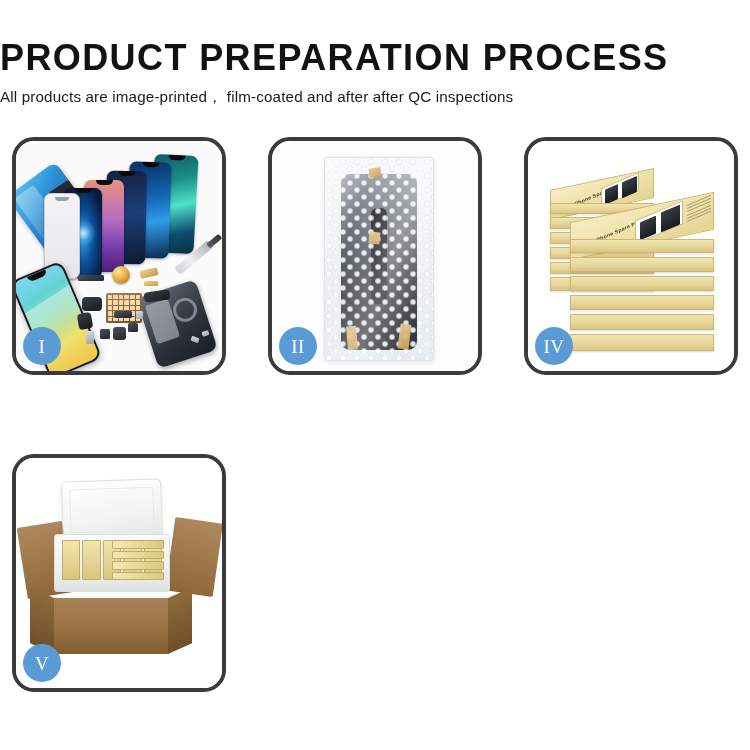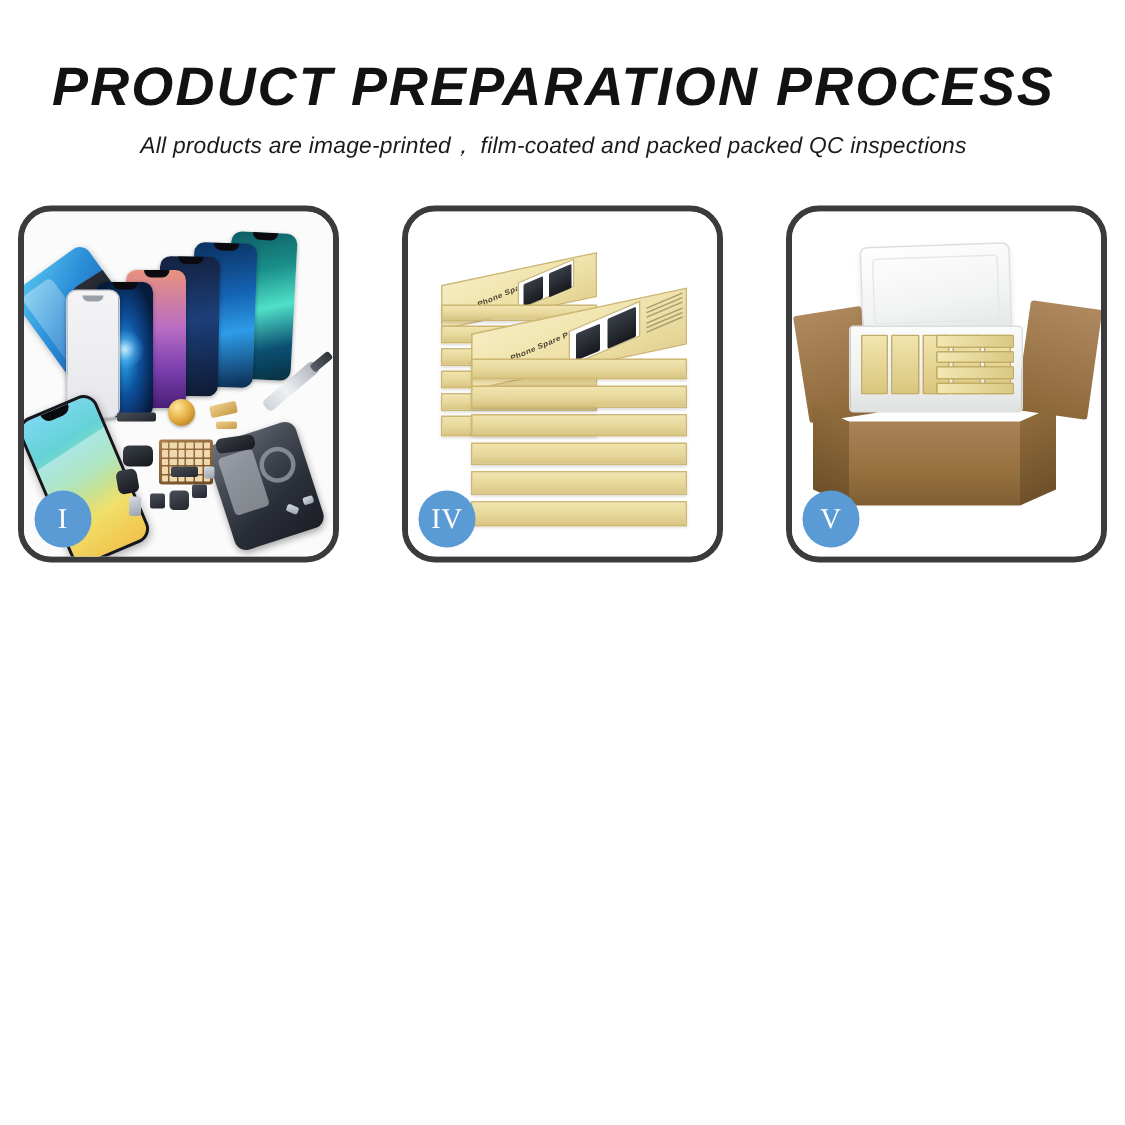--- a/index.html
+++ b/index.html
@@ -18,22 +18,21 @@
     height: 750px;
     background: #ffffff;
   }
 
   
   .header {
     position: absolute;
     top: 38px;
     left: 0;
     width: 738px;
-    text-align: center;
-    font-style: italic;
+    text-align: left;
   }
   .title {
     font-size: 36px;
     font-weight: 700;
     letter-spacing: 1.4px;
     color: #121212;
     line-height: 1.12;
     font-family: "Liberation Sans", sans-serif;
   }
   .subtitle {
@@ -465,21 +464,21 @@
   .tab-a { left:36px; top:96px; width:18px; height:16px; transform:skewY(12deg); }
   .tab-b { left:38px; top:158px; width:18px; height:16px; transform:skewY(12deg); }
 </style>
 </head>
 <body>
 
 <div class="page">
 
   <div class="header">
     <div class="title">PRODUCT PREPARATION PROCESS</div>
-    <div class="subtitle">All products are image-printed， film-coated and packed packed QC inspections</div>
+    <div class="subtitle">All products are image-printed， film-coated and after after QC inspections</div>
   </div>
 
   <div class="grid">
 
     <div class="panel">
       <div class="panel-stage">
         <div class="p1-bg"></div>
 
         <div class="blue-film"></div>
 
@@ -555,20 +554,37 @@
         <div class="part" style="left:112px; top:182px; width:10px; height:9px;"></div>
         <div class="part" style="left:98px;  top:170px; width:18px; height:7px;"></div>
         <div class="part lt" style="left:120px; top:170px; width:7px;  height:8px;"></div>
         <div class="part lt" style="left:175px; top:196px; width:8px;  height:5px; transform:rotate(22deg);"></div>
         <div class="part lt" style="left:186px; top:190px; width:7px;  height:5px; transform:rotate(-18deg);"></div>
 
         <div class="badge">I</div>
       </div>
     </div>
 
+    <div class="panel">
+      <div class="panel-stage">
+        <div class="p2-bg"></div>
+
+        <div class="bubble-bag">
+          <div class="wrapped-screen"></div>
+          <div class="tape t1"></div>
+          <div class="tape t2"></div>
+          <div class="tape t3"></div>
+          <div class="tape t4"></div>
+          <div class="bubbles"></div>
+          <div class="bag-sheen"></div>
+        </div>
+
+        <div class="badge">II</div>
+      </div>
+    </div>
 
 
     <div class="panel">
       <div class="panel-stage">
         <div class="p4-bg"></div>
 
         <div class="stack">
 
           <div class="sbox-top" style="left:4px;  top:12px;  width:104px; height:30px; transform:skewY(-12deg); z-index:3;">
             <div class="lbl-text" style="left:4px; top:12px; transform:rotate(-12deg);">Mobile Phone Spare Parts</div>

